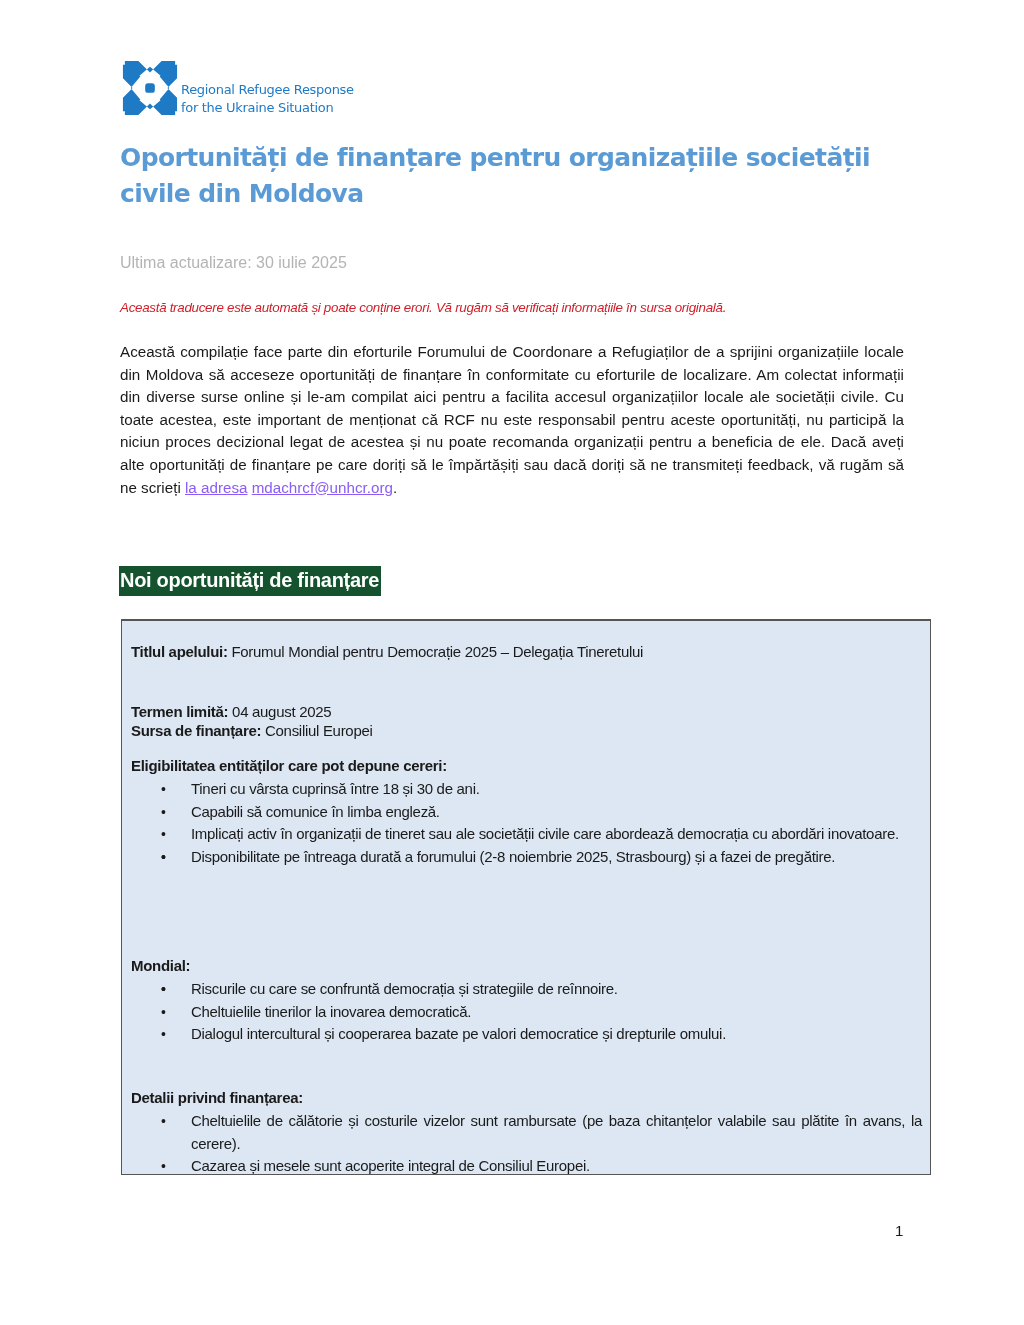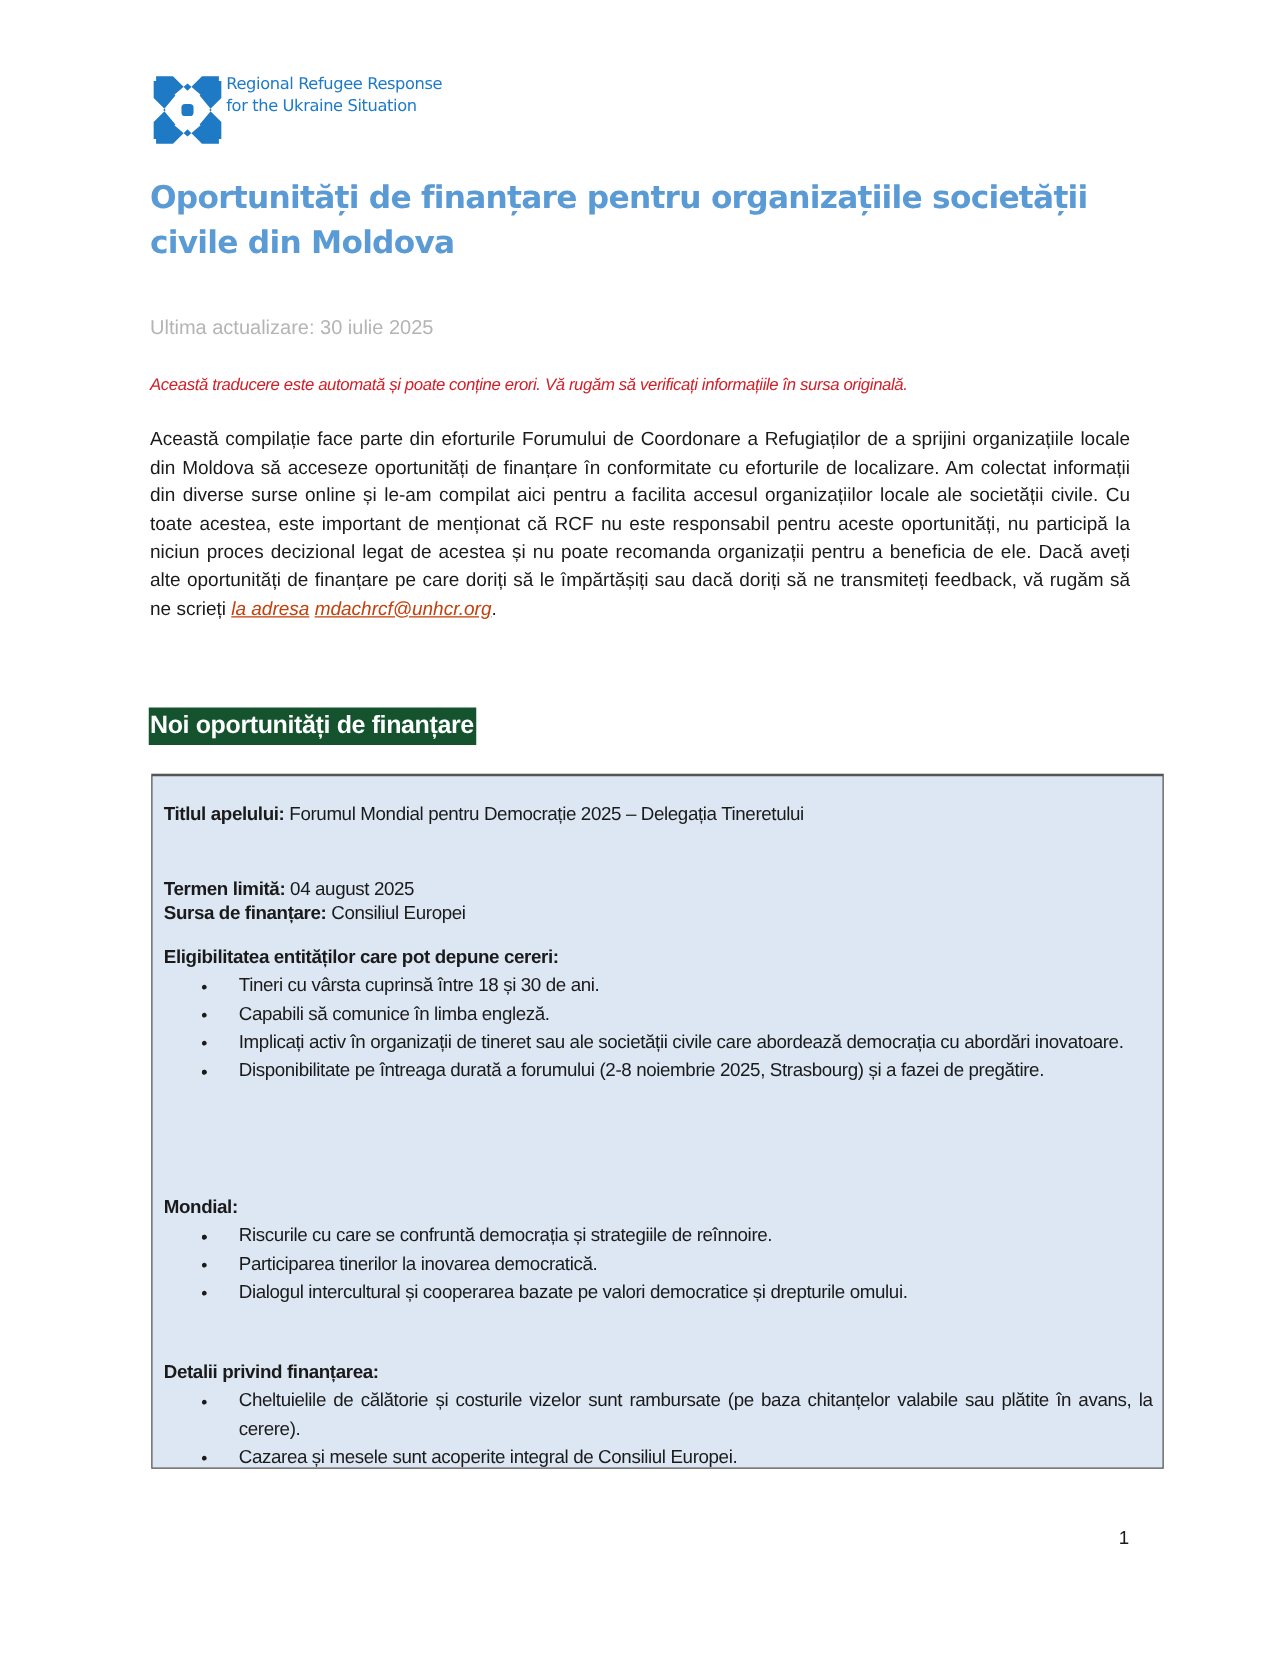--- a/index.html
+++ b/index.html
@@ -1,20 +1,20 @@
 <!DOCTYPE html>
 <html><head>
   <meta charset="utf-8">
   <style>
     html, body { margin: 0; padding: 0; background: #ffffff; }
     body {
       width: 1024px; height: 1325px; position: relative; overflow: hidden;
       font-family: "Liberation Sans", sans-serif; color: #1a1a1a;
     }
-    .logo { position: absolute; left: 121px; top: 59px; display: flex; align-items: flex-start; }
+    .logo { position: absolute; left: 121px; top: 59px; display: flex; align-items: flex-end; }
     .logo svg { width: 58px; height: 58px; display: block; }
     .logo-text {
       margin-left: 2px; color: #1f7ac6; font-size: 13px; line-height: 18px;
       font-family: "DejaVu Sans", sans-serif; letter-spacing: -0.3px;
     }
     .title {
       position: absolute; left: 120px; top: 140px; width: 760px;
       color: #5b9bd5; font-size: 25px; line-height: 36px; font-weight: bold;
       font-family: "DejaVu Sans", sans-serif; letter-spacing: -0.6px; margin: 0;
     }
@@ -22,21 +22,21 @@
       position: absolute; left: 120px; top: 254px; color: #b4b4b4; font-size: 16px;
     }
     .disclaimer {
       position: absolute; left: 120px; top: 300px; color: #d0202a; font-size: 13.4px;
       font-style: italic; letter-spacing: -0.3px;
     }
     .intro {
       position: absolute; left: 120px; top: 341px; width: 784px;
       font-size: 15.2px; line-height: 22.6px; text-align: justify; margin: 0; color: #1a1a1a;
     }
-    .intro a { color: #c2410c; text-decoration: underline; font-style: italic; }
+    .intro a { color: #8b5cf6; text-decoration: underline; }
     .section-heading {
       position: absolute; left: 119px; top: 566px; background: #14532d; color: #ffffff;
       font-size: 20px; font-weight: bold; padding: 1px 2px 3px 1px; line-height: 26px;
       letter-spacing: -0.3px;
     }
     .card {
       position: absolute; left: 121px; top: 619px; width: 810px; height: 556px;
       background: #dce7f3; border: 1.5px solid #555; border-top-width: 2px; box-sizing: border-box;
       font-size: 15px; color: #1a1a1a;
     }
@@ -103,21 +103,21 @@
     <li><span class="dot">•</span><span>Capabili să comunice în limba engleză.</span></li>
     <li><span class="dot">•</span><span>Implicați activ în organizații de tineret sau ale societății civile care abordează democrația cu abordări inovatoare.</span></li>
     <li><span class="dot">•</span></li>
     <li><span class="dot">•</span><span>Disponibilitate pe întreaga durată a forumului (2-8 noiembrie 2025, Strasbourg) și a fazei de pregătire.</span></li>
   </ul>
 
   <div class="group-heading" style="top:336px;">Mondial:</div>
   <ul class="bullets" style="top:357px;">
     <li><span class="dot">•</span></li>
     <li><span class="dot">•</span><span>Riscurile cu care se confruntă democrația și strategiile de reînnoire.</span></li>
-    <li><span class="dot">•</span><span>Participarea tinerilor la inovarea democratică.</span></li>
+    <li><span class="dot">•</span><span>Cheltuielile tinerilor la inovarea democratică.</span></li>
     <li><span class="dot">•</span><span>Dialogul intercultural și cooperarea bazate pe valori democratice și drepturile omului.</span></li>
   </ul>
 
   <div class="group-heading" style="top:468px;">Detalii privind finanțarea:</div>
   <ul class="bullets" style="top:489px;">
     <li><span class="dot">•</span><span>Cheltuielile de călătorie și costurile vizelor sunt rambursate (pe baza chitanțelor valabile sau plătite în avans, la cerere).</span></li>
     <li><span class="dot">•</span><span>Cazarea și mesele sunt acoperite integral de Consiliul Europei.</span></li>
   </ul>
 </div>
 

